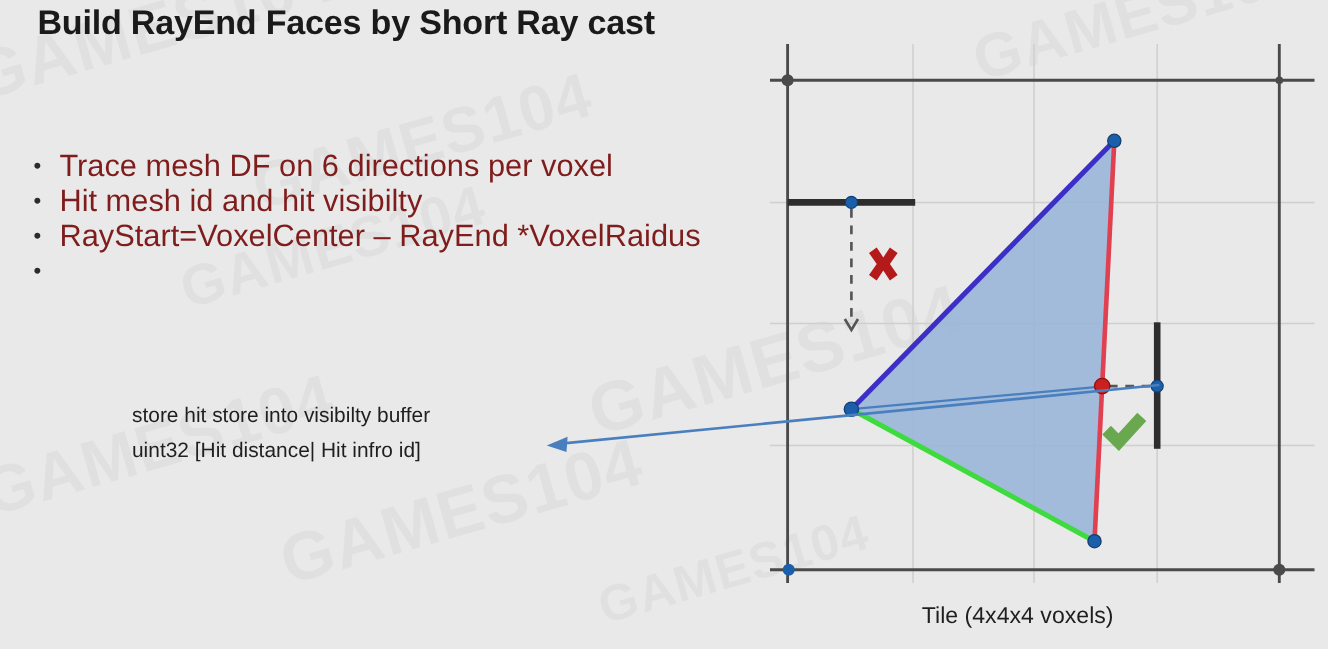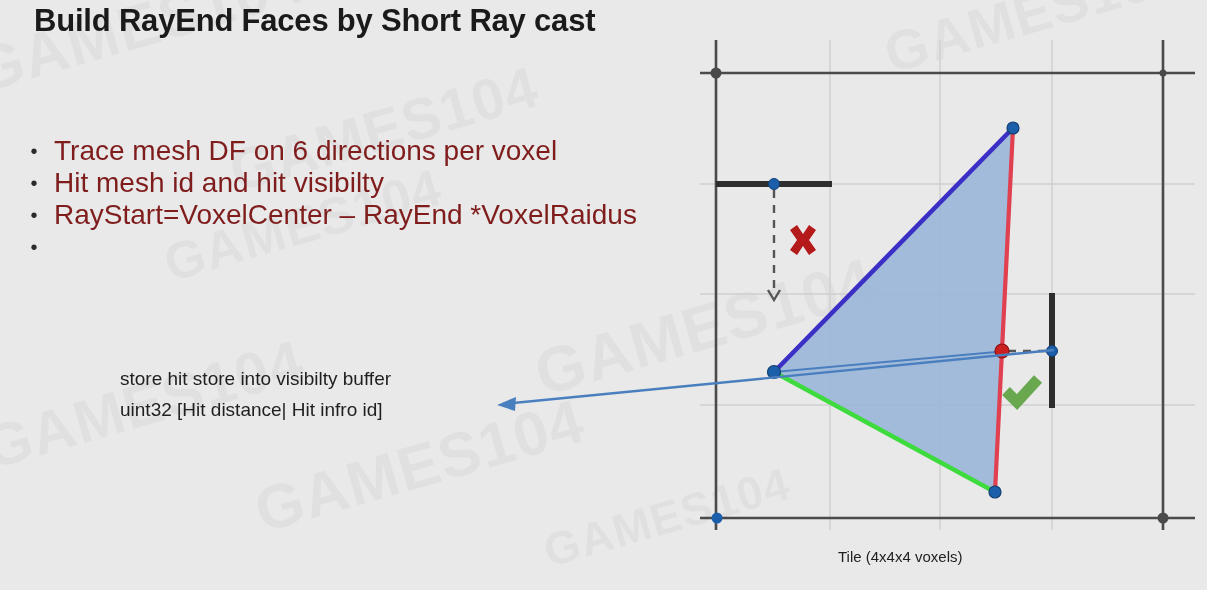--- a/index.html
+++ b/index.html
@@ -97,21 +97,21 @@
     color: #1f1f1f;
     line-height: 31px;
     white-space: nowrap;
   }
 
   
   #caption {
     position: absolute;
     left: 838px;
     top: 548px;
-    font-size: 15px;
+    font-size: 21px;
     color: #1f1f1f;
     white-space: nowrap;
   }
 
   
   #diagram {
     position: absolute;
     left: 0;
     top: 0;
     width: 1207px;

